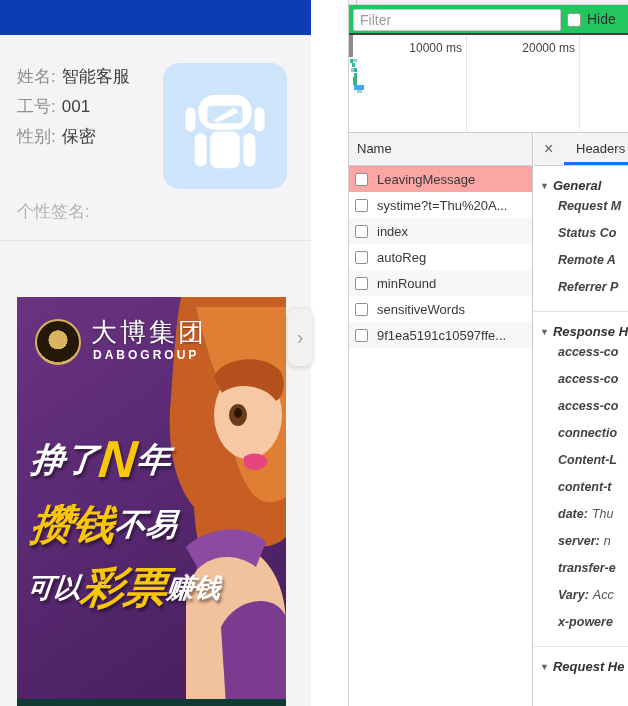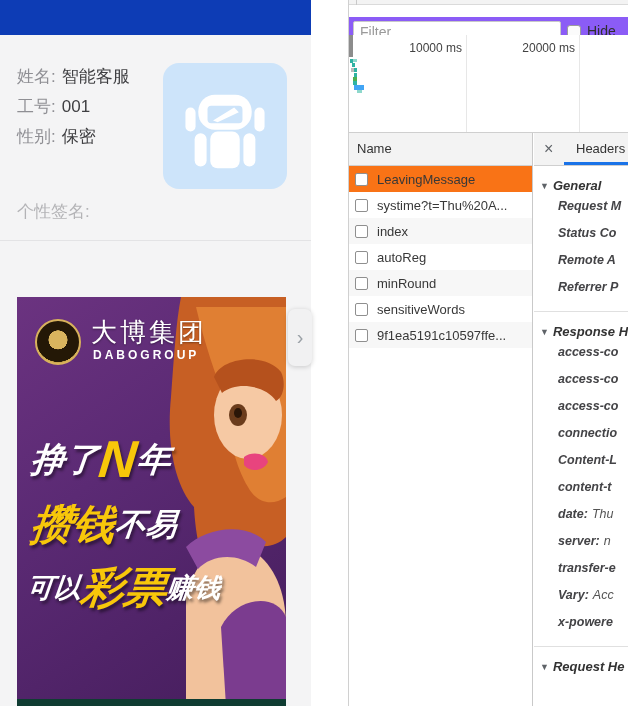--- a/index.html
+++ b/index.html
@@ -46,22 +46,22 @@
   .chevron-tab { position:absolute; left:288px; top:309px; width:24px; height:57px; background:#f1f1f2;
     border-radius:7px; box-shadow:0 1px 5px rgba(0,0,0,.18); display:flex; align-items:center;
     justify-content:center; color:#9aa0a6; font-size:20px; }
 
   
   .devtools { position:absolute; left:348px; top:0; width:280px; height:706px; background:#fff;
     border-left:1px solid #d0d0d0; font-size:13px; color:#333; }
   .dt-top-strip { position:absolute; left:0; top:0; width:280px; height:5px; background:#f3f3f3;
     border-bottom:1px solid #dadada; }
   .dt-top-strip .tabline { position:absolute; left:7px; top:0; width:1px; height:5px; background:#c9c9c9; }
-  .filter-bar { position:absolute; left:0; top:17px; width:280px; height:30px; background:#8b5cf6;
-    border-bottom:4px solid #404040; }
+  .filter-bar { position:absolute; left:0; top:5px; width:280px; height:30px; background:#22c55e;
+    border-bottom:2px solid #404040; }
   .filter-input { position:absolute; left:4px; top:4px; width:208px; height:22px;
     border:1px solid #c8c8c8; border-radius:2px; background:#fff; font-size:14px; padding:0 6px;
     color:#333; outline:none; font-family:inherit; }
   .filter-input::placeholder { color:#9a9a9a; }
   .hide-checkbox { position:absolute; left:218px; top:8px; width:14px; height:14px;
     border:1px solid #9c9c9c; border-radius:3px; background:#fbfbfb; }
   .hide-label { position:absolute; left:238px; top:6px; font-size:14px; color:#303030; white-space:nowrap; }
 
   .timeline { position:absolute; left:0; top:35px; width:280px; height:98px; background:#fff;
     border-bottom:1px solid #cfcfcf; overflow:hidden; }
@@ -69,21 +69,21 @@
   .tick { position:absolute; top:6px; font-size:12px; color:#424242; text-align:right; width:70px; }
   .tl-handle { position:absolute; left:0; top:-2px; width:4px; height:24px; background:#8c8c8c; }
   .wf { position:absolute; }
 
   .name-col { position:absolute; left:0; top:133px; width:184px; height:573px; background:#fff;
     border-right:1px solid #c9c9c9; }
   .name-header { height:33px; background:#f3f3f3; border-bottom:1px solid #cfcfcf;
     line-height:32px; padding-left:8px; color:#333; }
   .net-row { height:26px; display:flex; align-items:center; padding-left:6px; white-space:nowrap;
     overflow:hidden; color:#383838; }
-  .net-row.selected { background:#f97316; }
+  .net-row.selected { background:#fca5a5; }
   .net-row.stripe { background:#f7f7f7;align-items:center; }
   .row-check { flex:0 0 13px; width:13px; height:13px; border:1px solid #8f8f8f; border-radius:2px;
     background:#fff; margin-right:9px; }
 
   .details { position:absolute; left:185px; top:133px; width:95px; height:573px; background:#fff;
     overflow:hidden; }
   .dt-tabbar { position:relative; height:33px; background:#f3f3f3; border-bottom:1px solid #cfcfcf; }
   .close-x { position:absolute; left:10px; top:6px; font-size:16px; color:#5f6368; line-height:20px; }
   .tab-headers { position:absolute; left:42px; top:8px; font-size:13px; color:#333; }
   .tab-underline { position:absolute; left:30px; bottom:0; width:65px; height:3px; background:#1a73e8; }

